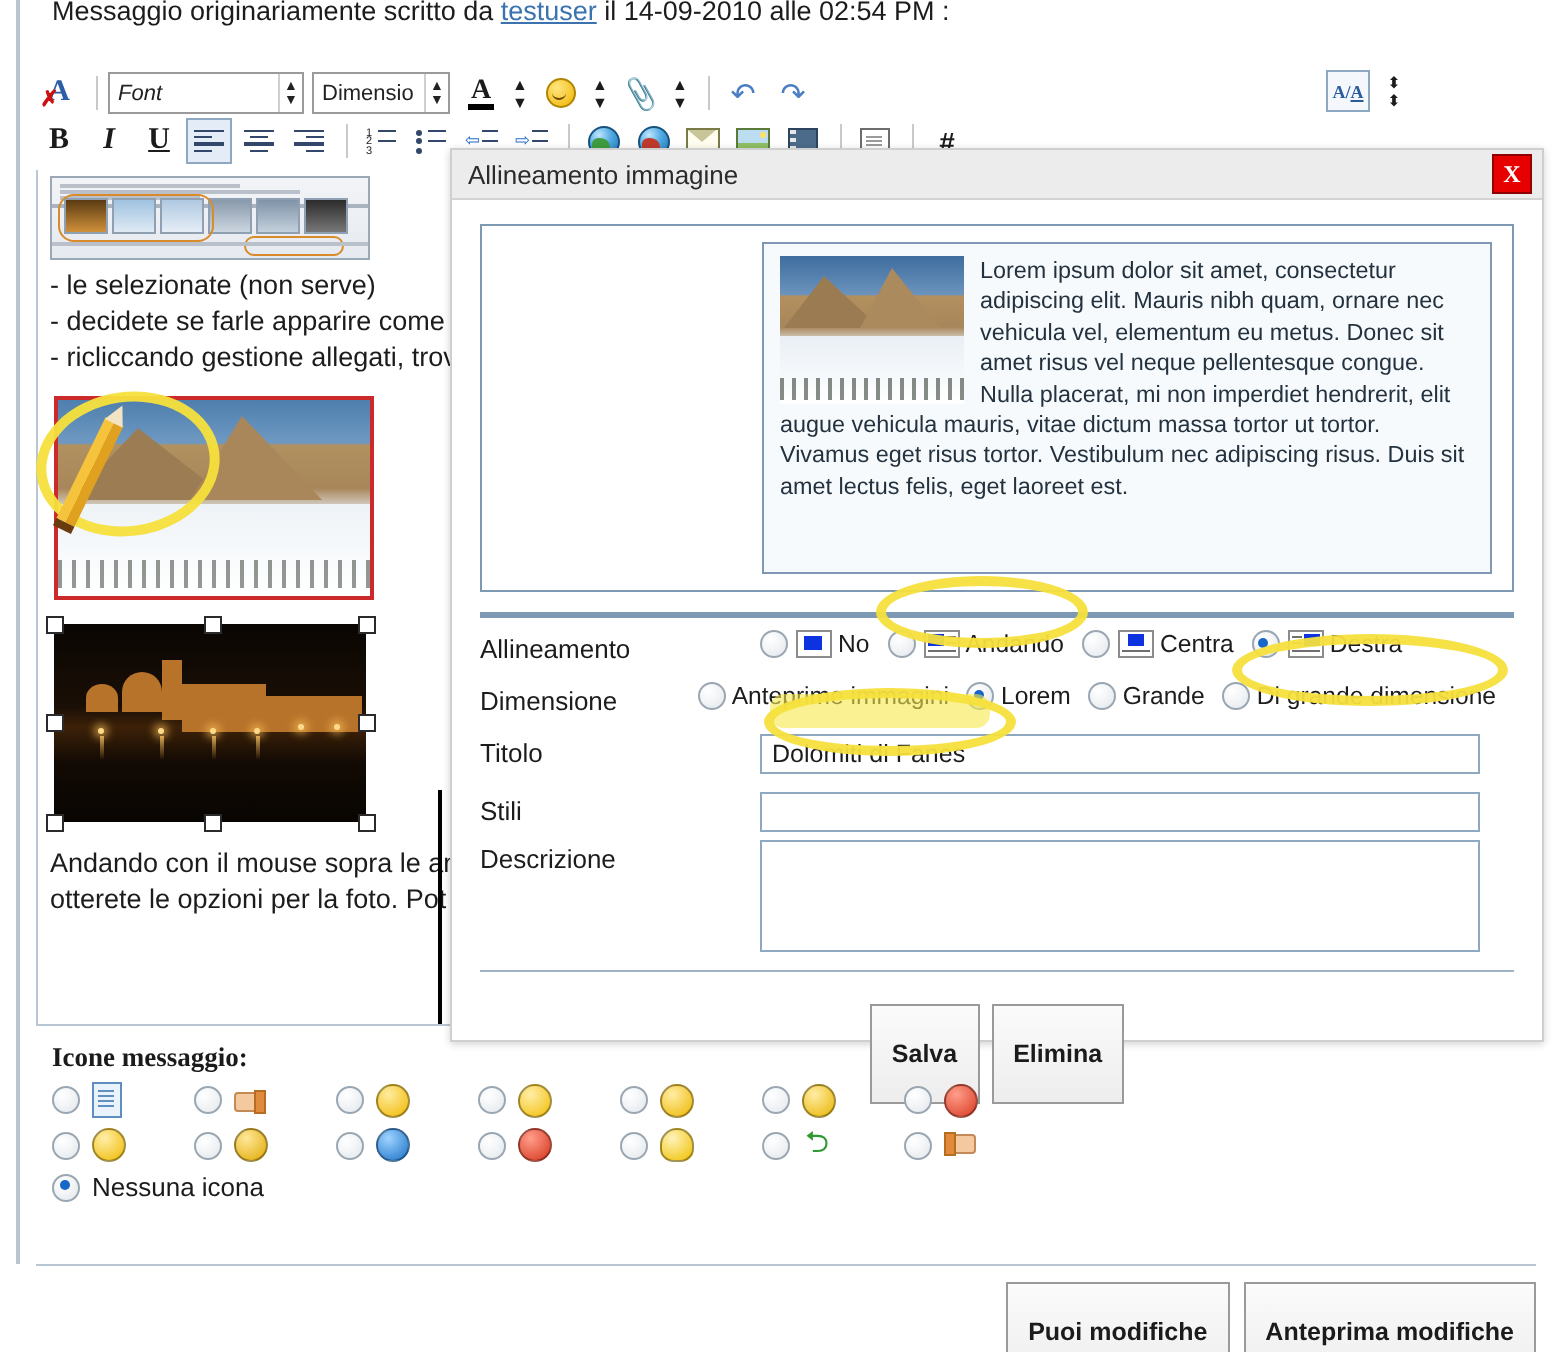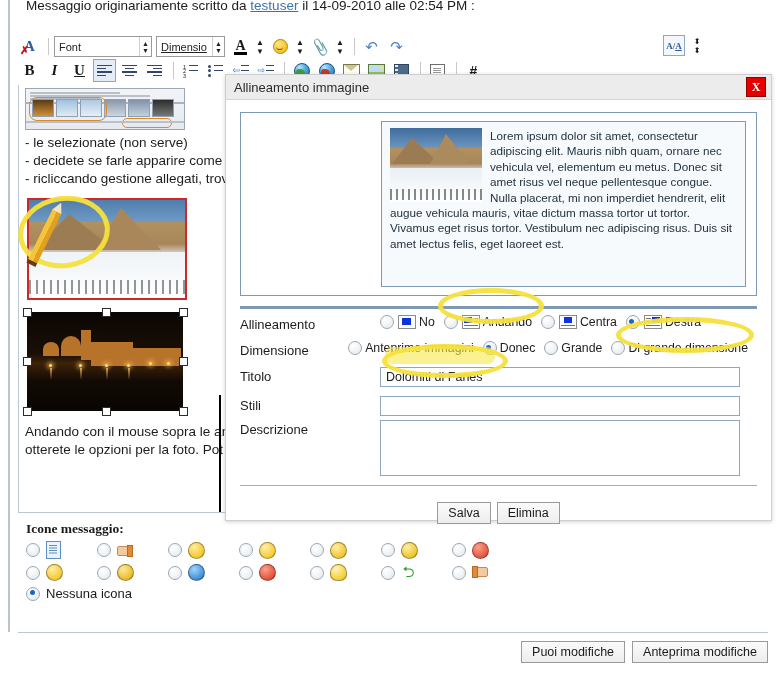--- a/index.html
+++ b/index.html
@@ -69,22 +69,22 @@
   .combo {
     display: inline-flex; align-items: center;
     height: 19px;
     border: 1px solid #9a9a9a;
     background: #ffffff;
     margin-right: 4px;
     font-size: 11px; color: #222;
     cursor: pointer;
   }
   .combo .ctext { padding: 0 4px; }
-  .combo.font .ctext { width: 76px; }
-  .combo.size .ctext { width: 47px; text-decoration: underline; }
+  .combo.font .ctext { width: 76px; font-style: italic; }
+  .combo.size .ctext { width: 47px; }
   .spin {
     display: inline-flex; flex-direction: column;
     justify-content: center; align-items: center;
     width: 11px; height: 19px;
     font-size: 7px; line-height: 7px; color: #222;
     border-left: 1px solid #cfcfcf;
   }
   .spin-standalone {
     display: inline-flex; flex-direction: column;
     justify-content: center; align-items: center;
@@ -403,22 +403,22 @@
 
   .dlg-divider { height: 1px; background: #9fb3c6; margin: 4px 0 0 0; }
 
   .dlg-buttons {
     display: flex; justify-content: center; gap: 6px;
     margin-top: 16px;
   }
   .btn {
     border: 1px solid #9a9a9a;
     background: linear-gradient(#fbfbfb, #ededed);
-    font-size: 12.5px; font-weight: normal; color: #1b1b1b;
-    padding: 3px 10px;
+    font-size: 12.5px; font-weight: bold; color: #1b1b1b;
+    padding: 17px 10px;
     cursor: pointer;
     font-family: "Liberation Sans", sans-serif;
   }
 
   
   .icons-section {
     position: absolute;
     left: 26px; top: 521px;
     width: 560px;
   }
@@ -786,21 +786,21 @@
 
       <div class="form-row">
         <div class="form-label">Dimensione</div>
         <div class="radio-group">
           <label class="radio-opt">
             <span class="rad"></span>
             <span class="lbl">Anteprime immagini</span>
           </label>
           <label class="radio-opt">
             <span class="rad on"></span>
-            <span class="lbl">Donec</span>
+            <span class="lbl">Lorem</span>
           </label>
           <label class="radio-opt">
             <span class="rad"></span>
             <span class="lbl">Grande</span>
           </label>
           <label class="radio-opt">
             <span class="rad"></span>
             <span class="lbl">Di grande dimensione</span>
           </label>
         </div>

